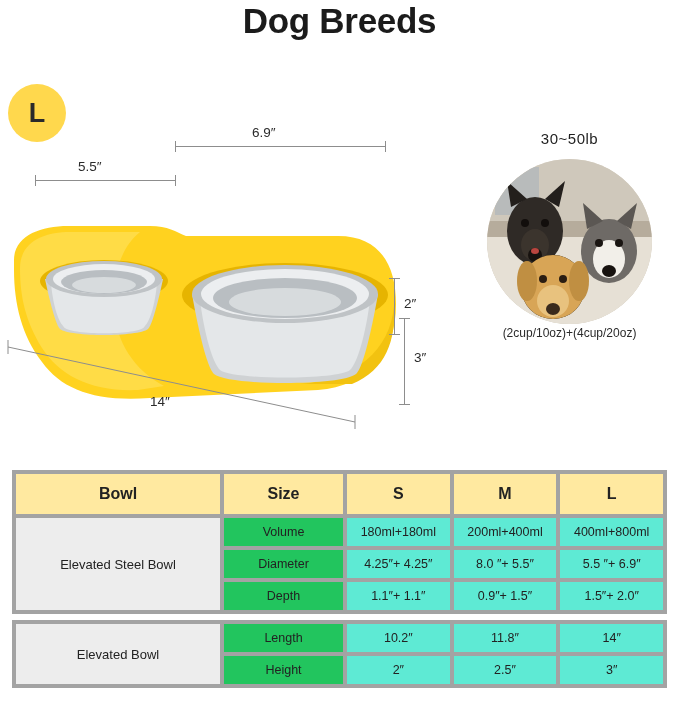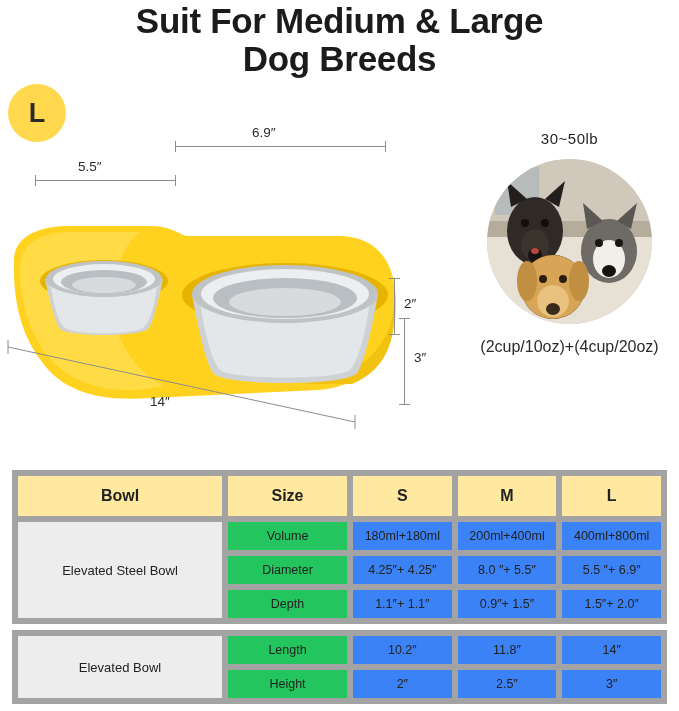--- a/index.html
+++ b/index.html
@@ -87,37 +87,37 @@
   .dog-photo {
     width: 165px;
     height: 165px;
     border-radius: 50%;
     margin: 12px auto 0;
     position: relative;
     overflow: hidden;
     background: #d8d2c6;
   }
   .cup-note {
-    margin-top: 14px;
-    font-size: 16px;
+    margin-top: 2px;
+    font-size: 12px;
     color: #2b2b2b;
   }
 
   
   .spec-table {
     position: absolute;
     left: 12px;
     top: 470px;
     width: 655px;
     border-collapse: collapse;
     font-size: 12.5px;
   }
   .spec-table th,
   .spec-table td {
-    border: 6px solid #a3a3a3;
+    border: 4px solid #a3a3a3;
     text-align: center;
     padding: 7px 2px;
     color: #222;
   }
   .spec-table thead th {
     background: #ffe9a0;
     font-size: 16px;
     font-weight: bold;
     padding: 11px 2px;
   }
@@ -127,34 +127,33 @@
     background: #ededed;
     font-size: 13px;
     text-align: left;
     padding-left: 18px;
   }
   .row-sub {
     background: #22c55e;
     width: 115px;
   }
   .cell {
-    background: #3b82f6;
+    background: #5eead4;
   }
   .gap-row td {
     border: none;
     height: 6px;
     padding: 0;
     background: #ffffff;
   }
 </style>
 </head>
 <body>
 
 <div class="title-block">
-  <div class="title-line">Suit For Medium &amp; Large</div>
   <div class="title-line">Dog Breeds</div>
 </div>
 
 <div class="size-badge">
   <span>L</span>
 </div>
 
 <div class="hero">
 
   <div class="mline h" style="left:175px; top:28px; width:210px;"></div>

